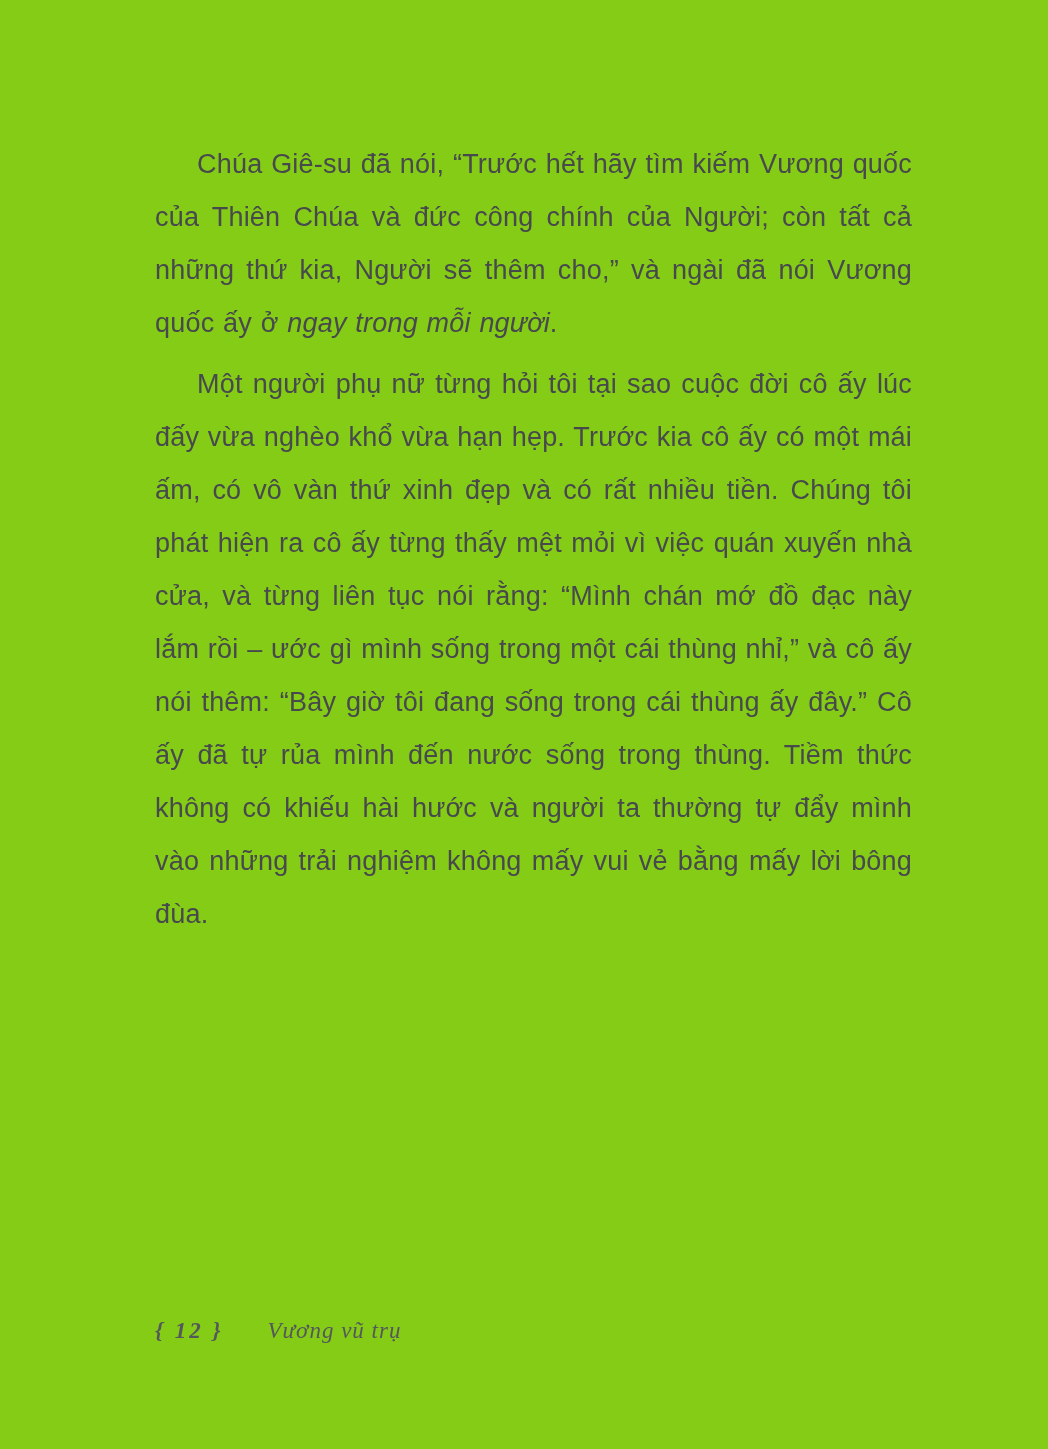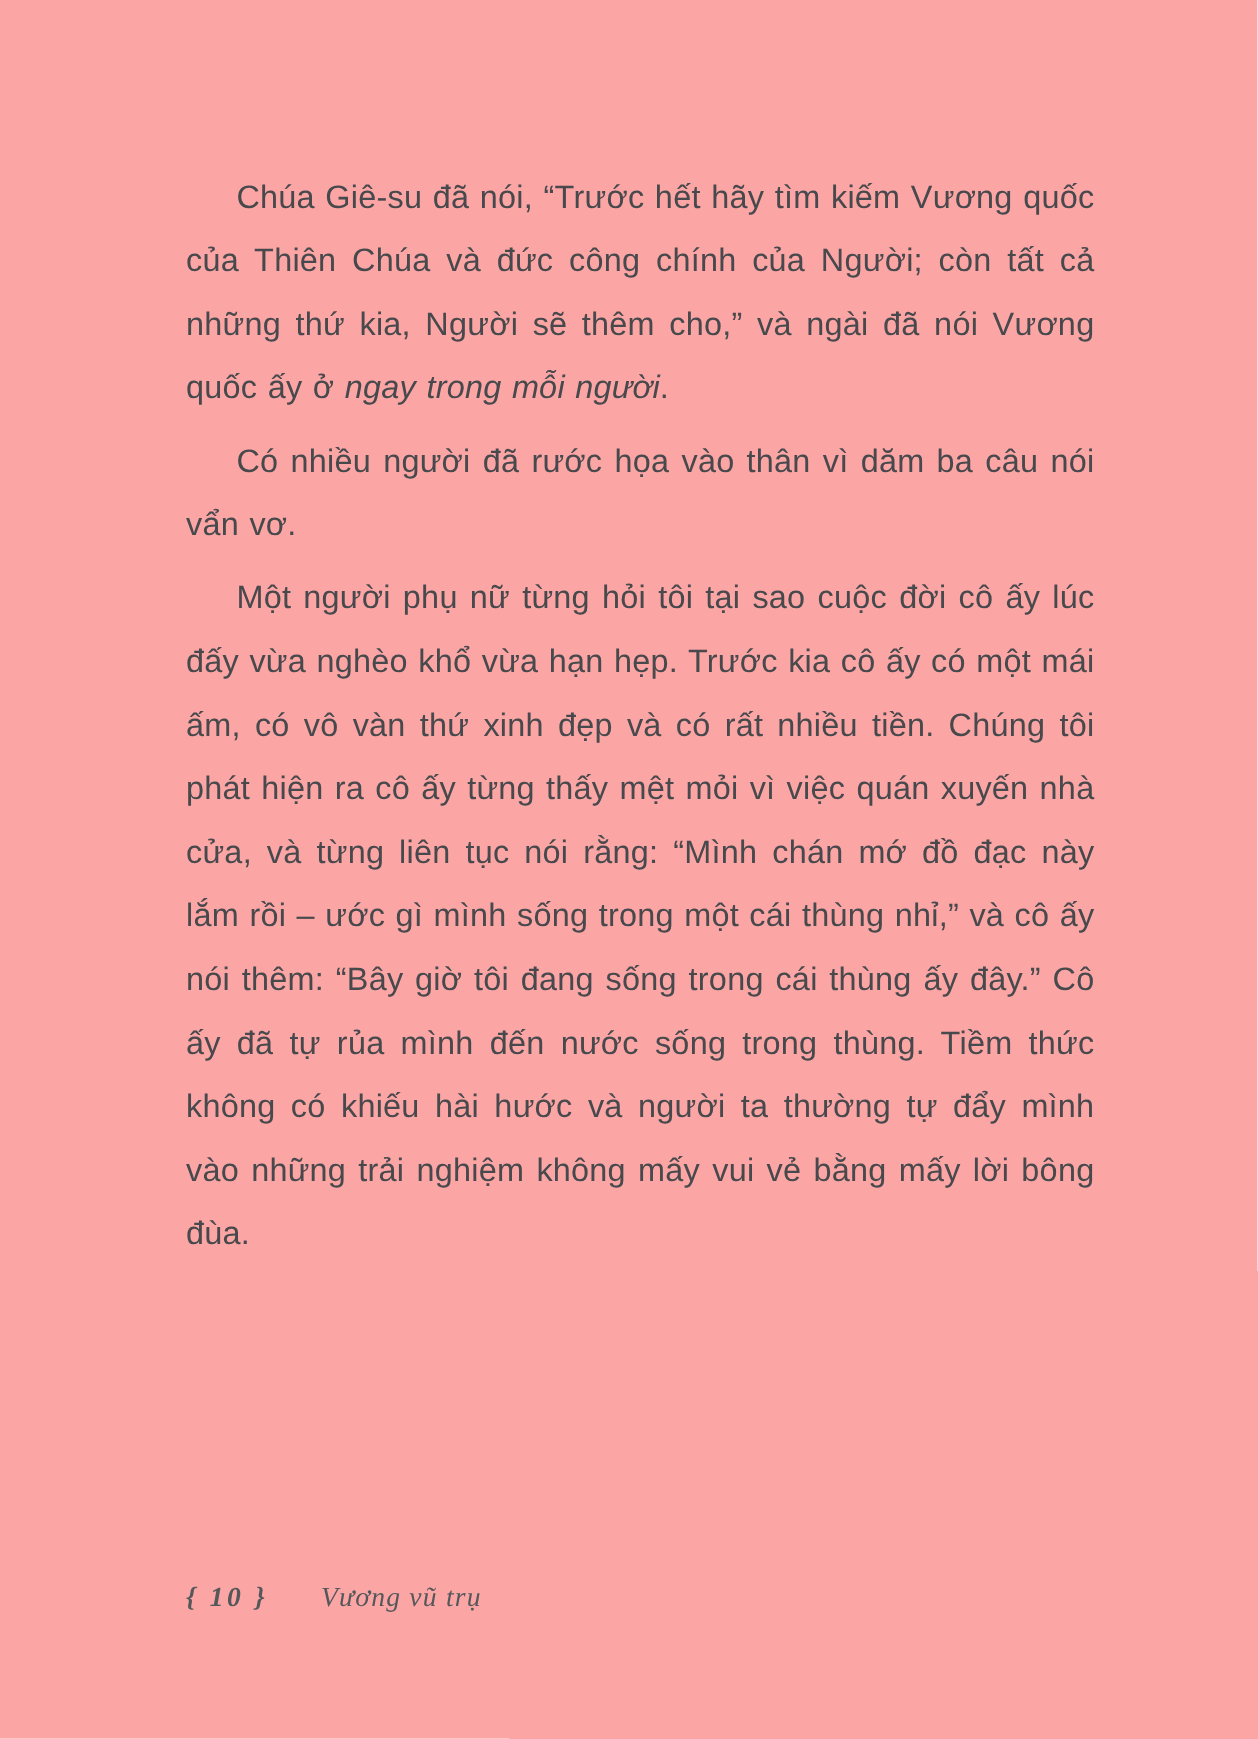--- a/index.html
+++ b/index.html
@@ -1,21 +1,21 @@
 <!DOCTYPE html>
 <html><head>
 <meta charset="utf-8">
 <style>
   * { margin: 0; padding: 0; box-sizing: border-box; }
   html, body { background: #ffffff; }
   .page {
     position: relative;
     width: 1048px;
     height: 1449px;
-    background: #fca5a5;
+    background: #84cc16;
     font-family: "Liberation Sans", sans-serif;
     color: #47494c;
     overflow: hidden;
   }
   .content {
     position: absolute;
     top: 138px;
     left: 155px;
     width: 757px;
   }
@@ -48,21 +48,20 @@
   .book-title {
     letter-spacing: 1px;
   }
 </style>
 </head>
 <body>
 
 <div class="page">
   <div class="content">
     <p><span>Chúa Giê-su đã nói, “Trước hết hãy tìm kiếm Vương quốc của Thiên Chúa và đức công chính của Người; còn tất cả những thứ kia, Người sẽ thêm cho,” và ngài đã nói Vương quốc ấy ở </span><span class="italic">ngay trong mỗi người</span><span>.</span></p>
-    <p><span>Có nhiều người đã rước họa vào thân vì dăm ba câu nói vẩn vơ.</span></p>
     <p><span>Một người phụ nữ từng hỏi tôi tại sao cuộc đời cô ấy lúc đấy vừa nghèo khổ vừa hạn hẹp. Trước kia cô ấy có một mái ấm, có vô vàn thứ xinh đẹp và có rất nhiều tiền. Chúng tôi phát hiện ra cô ấy từng thấy mệt mỏi vì việc quán xuyến nhà cửa, và từng liên tục nói rằng: “Mình chán mớ đồ đạc này lắm rồi – ước gì mình sống trong một cái thùng nhỉ,” và cô ấy nói thêm: “Bây giờ tôi đang sống trong cái thùng ấy đây.” Cô ấy đã tự rủa mình đến nước sống trong thùng. Tiềm thức không có khiếu hài hước và người ta thường tự đẩy mình vào những trải nghiệm không mấy vui vẻ bằng mấy lời bông đùa.</span></p>
   </div>
 
   <div class="footer">
-    <span class="page-marker">{ 10 }</span>
+    <span class="page-marker">{ 12 }</span>
     <span class="book-title">Vương vũ trụ</span>
   </div>
 </div>
 
 </body></html>

